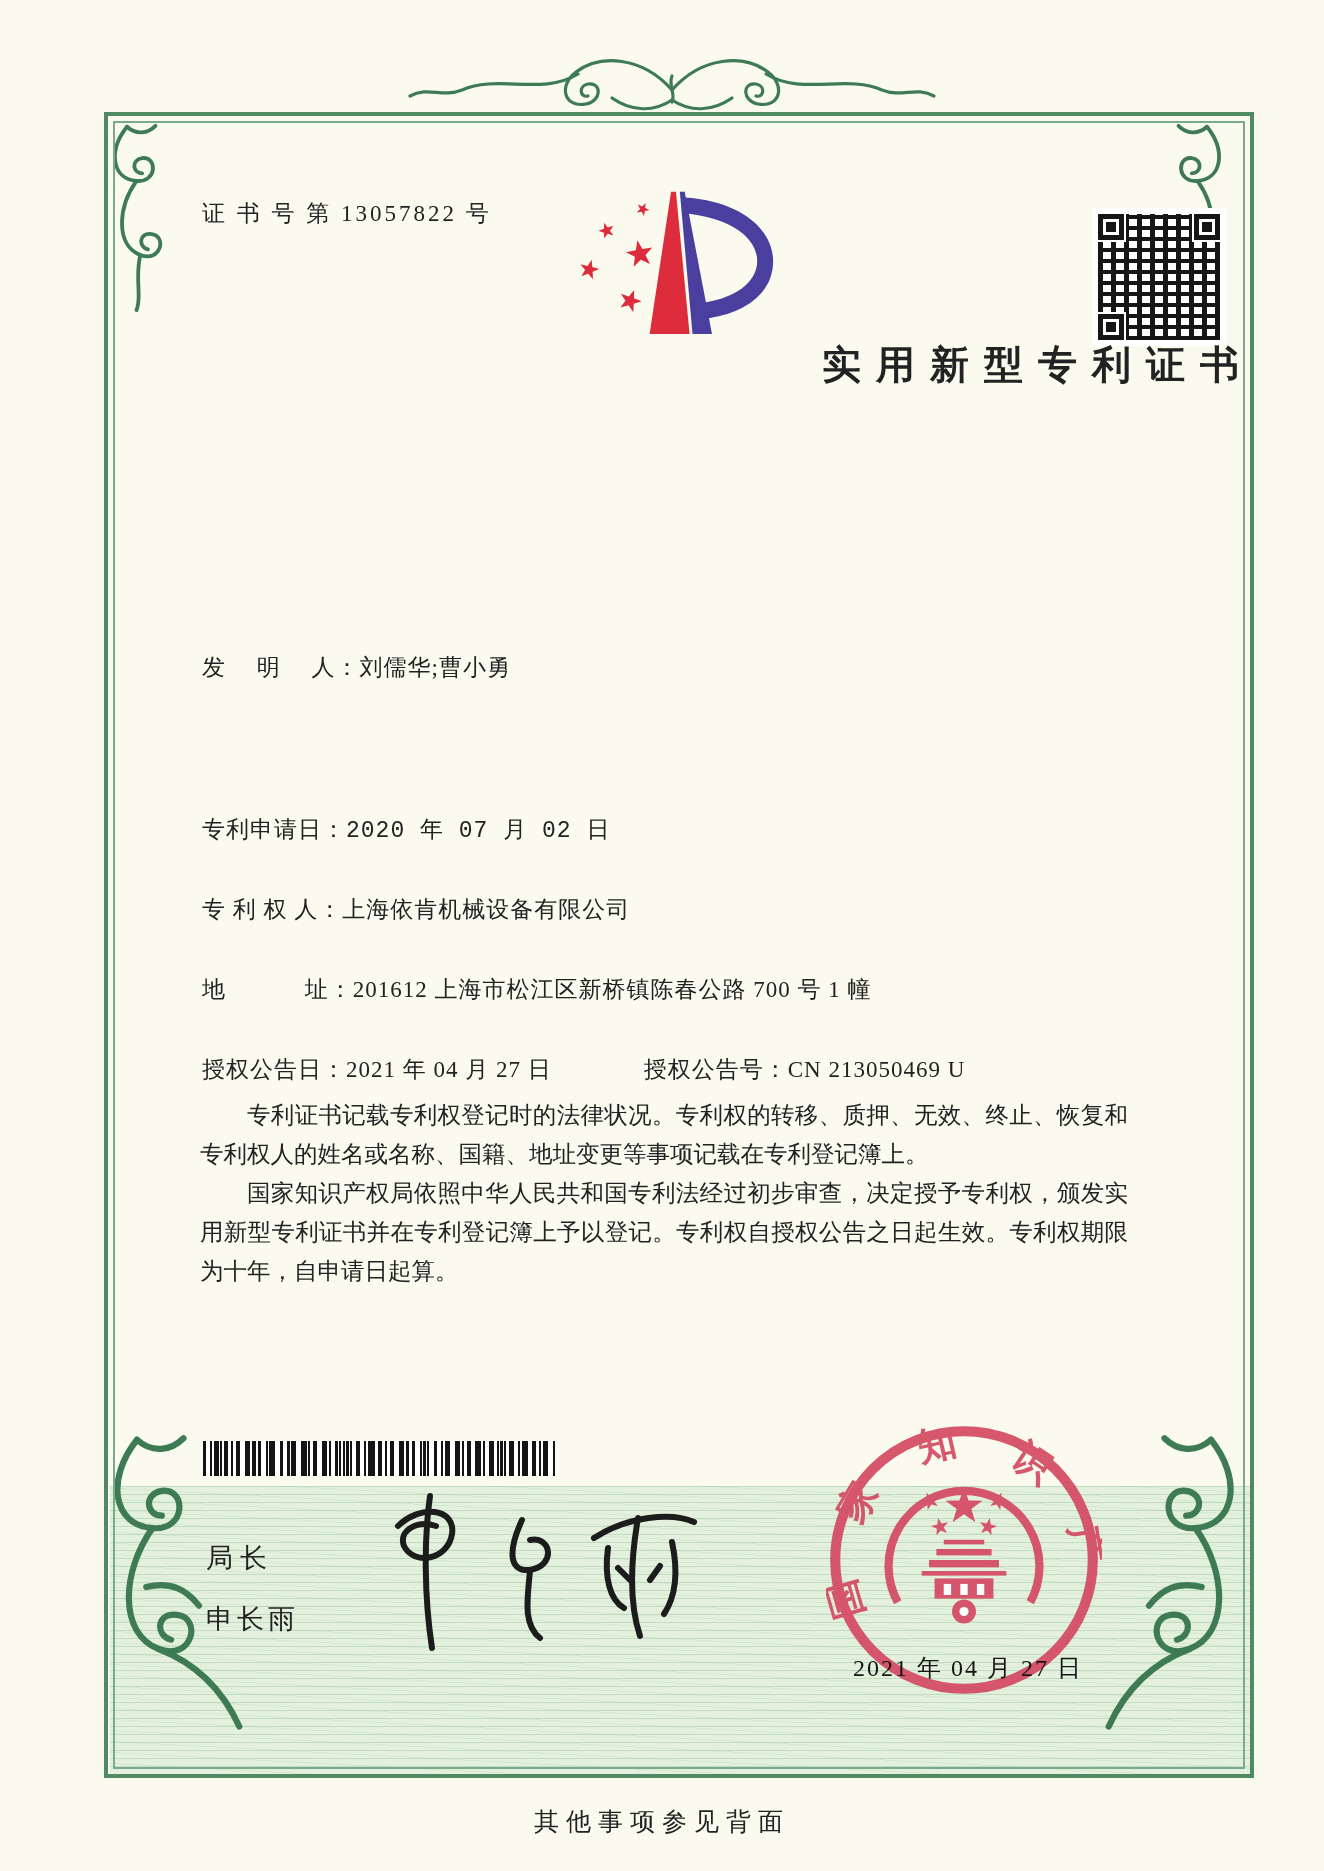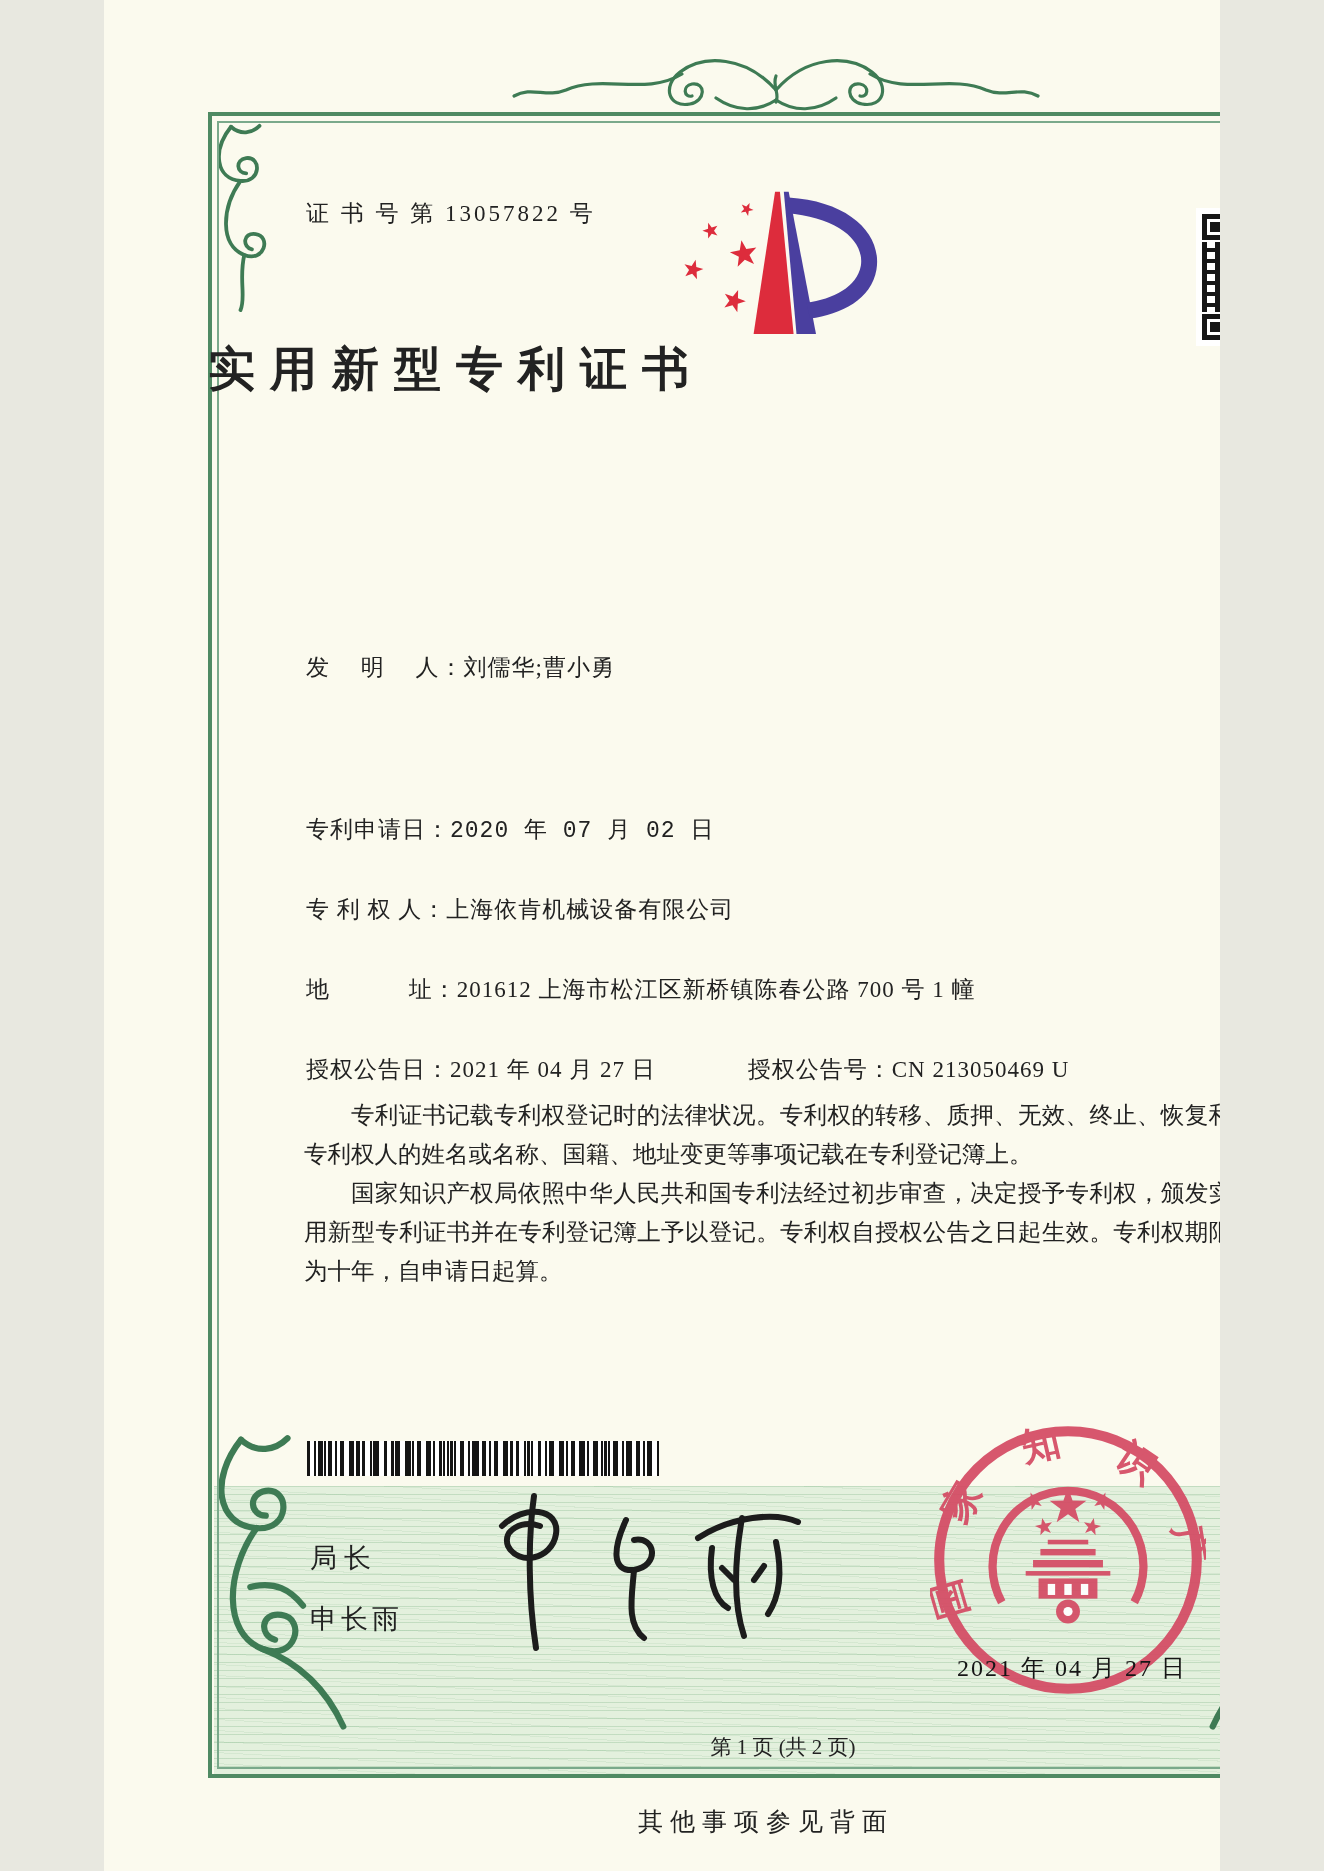--- a/index.html
+++ b/index.html
@@ -1,18 +1,18 @@
 <!DOCTYPE html>
 <html><head>
 <meta charset="utf-8">
 <style>
   html,body{margin:0;padding:0;background:#e8e8e0;}
   .page{
     position:relative;
-    width:1116px;height:1871px;
+    width:1324px;height:1871px;
     margin:0 auto;
     background:#fbfaee;
     font-family:"Liberation Serif","DejaVu Serif",serif;
     color:#222;
     overflow:hidden;
   }
   
   .frame{
     position:absolute;left:104px;top:112px;width:1150px;height:1666px;
     border:4px solid #4f8a63;box-sizing:border-box;z-index:3;pointer-events:none;
@@ -24,22 +24,22 @@
   .band{
     position:absolute;left:110px;top:1486px;width:1140px;height:289px;z-index:1;
     background-color:#e3f0dd;
     background-image:
       repeating-linear-gradient(0deg, rgba(110,170,120,.28) 0 1px, transparent 1px 8px),
       repeating-linear-gradient(3deg, rgba(110,170,120,.12) 0 1px, transparent 1px 11px);
   }
   
   .cert-no{position:absolute;left:202px;top:198px;font-size:23px;letter-spacing:3px;z-index:4;}
   .title{
-    position:absolute;left:104px;top:338px;width:1150px;text-align:left;
-    font-size:47px;font-weight:bold;letter-spacing:15px;z-index:4;
+    position:absolute;left:104px;top:338px;width:1150px;text-align:right;
+    font-size:39px;font-weight:bold;letter-spacing:15px;z-index:4;
   }
   .row{position:absolute;left:202px;font-size:23px;letter-spacing:1px;z-index:4;white-space:nowrap;}
   .row .lbl{display:inline-block;}
   .row .val{display:inline-block;}
   .row2pair .pair2{margin-left:92px;text-align:right;}
   .paras{
     position:absolute;left:200px;top:1096px;width:928px;z-index:4;
     font-size:23.5px;line-height:39px;text-align:justify;
   }
   .paras p{margin:0;text-indent:2em;}
@@ -246,16 +246,15 @@
         <rect x="146" y="176" width="8" height="12"></rect>
         <rect x="164" y="176" width="8" height="12"></rect>
         <circle cx="150" cy="206" r="5"></circle>
       </g>
       <path d="M78,196 A82,82 0 1 1 222,196" fill="none" stroke="#d44a63" stroke-width="9"></path>
     </g>
   </svg>
 
   <div class="seal-date">2021 年 04 月 27 日</div>
 
-  <div class="page-num">第 1 页 (共 2 页)</div>
   <div class="back-note">其他事项参见背面</div>
 
 </div>
 
 </body></html>

